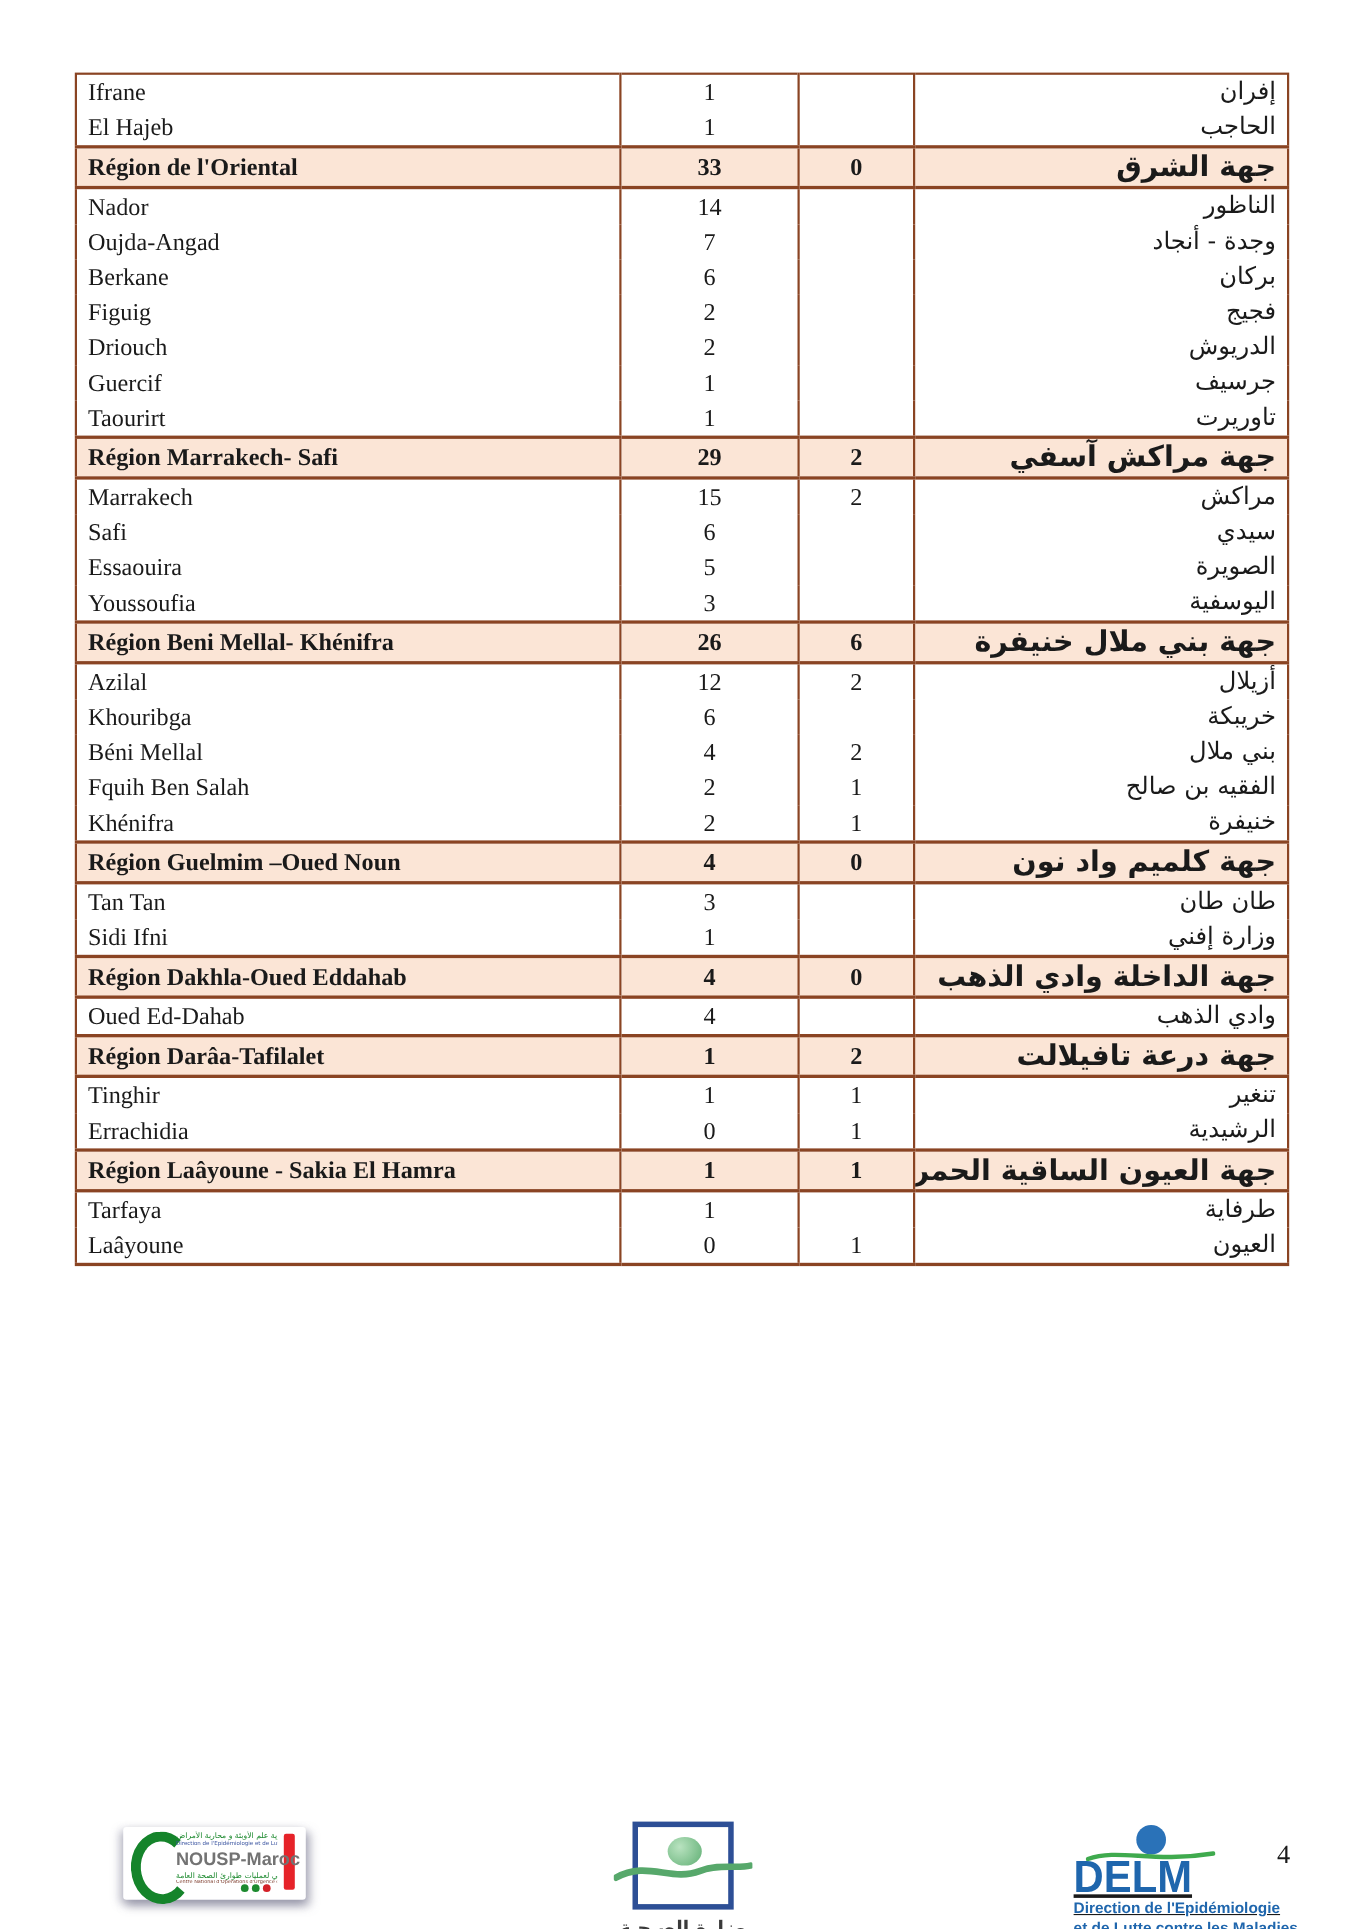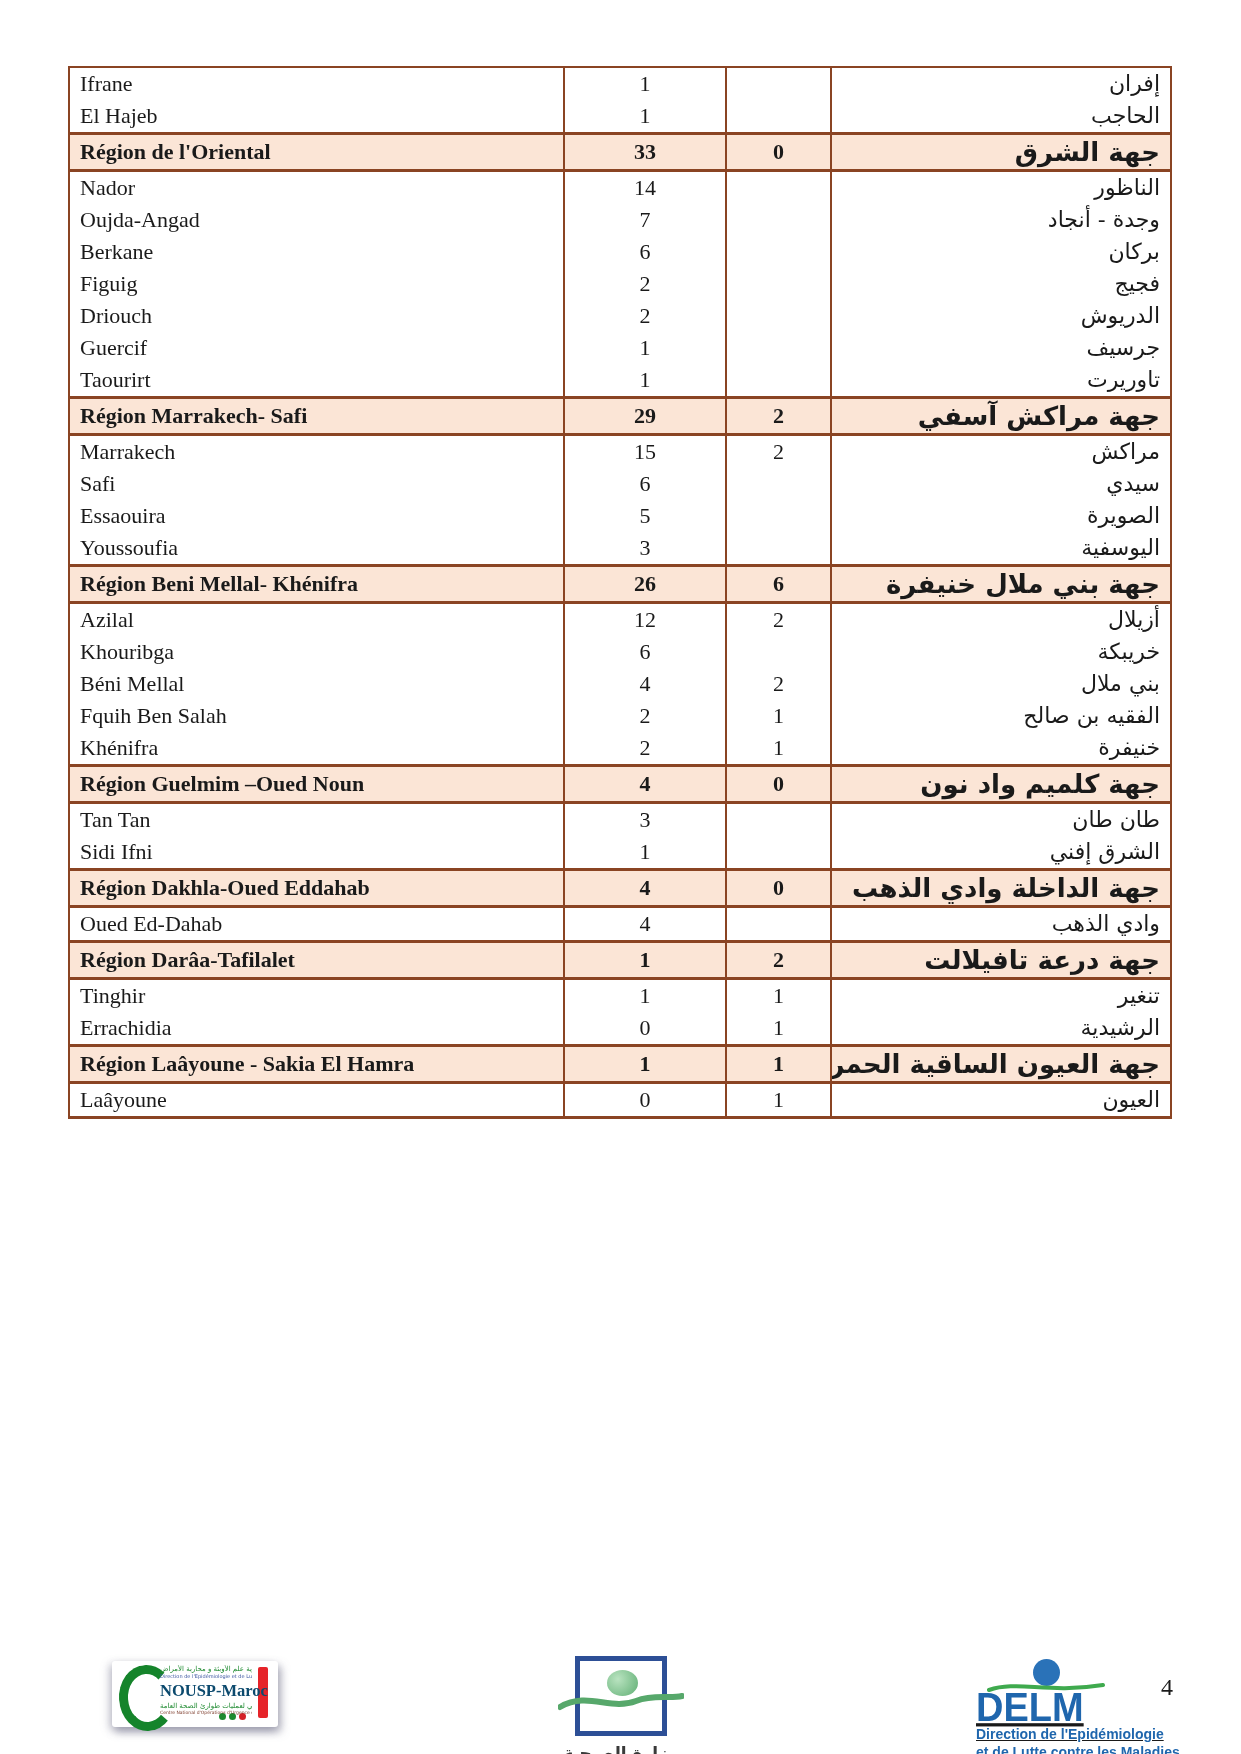--- a/index.html
+++ b/index.html
@@ -62,22 +62,22 @@
   .nousp-dot.d1{left:107px;background:#1d8a2f;}
   .nousp-dot.d2{left:117px;background:#1d8a2f;}
   .nousp-dot.d3{left:127px;background:#d42027;}
   .nousp-text{
     position:absolute;left:48px;right:26px;top:4px;text-align:center;
     font-family:"DejaVu Sans", sans-serif;
   }
   .nousp-l1{font-size:7px;color:#1d8a2f;white-space:nowrap;overflow:hidden;}
   .nousp-l2{font-size:5px;color:#3b55a0;white-space:nowrap;overflow:hidden;}
   .nousp-title{
-    font-size:16.5px;font-weight:bold;color:#0c4a6e;
-    font-family:Liberation Serif, serif;margin:2px 0 1px 0;white-space:nowrap;
+    font-size:16.5px;font-weight:bold;color:#737373;
+    font-family:Liberation Sans, sans-serif;margin:2px 0 1px 0;white-space:nowrap;
   }
   .nousp-l3{font-size:7px;color:#1d8a2f;white-space:nowrap;overflow:hidden;}
   .nousp-l4{font-size:4.5px;color:#7c3a2a;white-space:nowrap;overflow:hidden;}
 
   .ministry{position:absolute;left:538px;top:1656px;width:166px;text-align:center;}
   .ministry-box{
     width:82px;height:70px;border:5px solid #2d4f96;margin:0 auto;
     position:relative;background:#fff;
   }
   .ministry-ellipse{
@@ -255,21 +255,21 @@
         <tr class="province">
           <td class="cell-fr">Tan Tan</td>
           <td class="cell-n1">3</td>
           <td class="cell-n2"></td>
           <td class="cell-ar">طان طان</td>
         </tr>
         <tr class="province">
           <td class="cell-fr">Sidi Ifni</td>
           <td class="cell-n1">1</td>
           <td class="cell-n2"></td>
-          <td class="cell-ar">الشرق إفني</td>
+          <td class="cell-ar">وزارة إفني</td>
         </tr>
         <tr class="region">
           <td class="cell-fr">Région Dakhla-Oued Eddahab</td>
           <td class="cell-n1">4</td>
           <td class="cell-n2">0</td>
           <td class="cell-ar">جهة الداخلة وادي الذهب</td>
         </tr>
         <tr class="province">
           <td class="cell-fr">Oued Ed-Dahab</td>
           <td class="cell-n1">4</td>
@@ -292,20 +292,26 @@
           <td class="cell-fr">Errachidia</td>
           <td class="cell-n1">0</td>
           <td class="cell-n2">1</td>
           <td class="cell-ar">الرشيدية</td>
         </tr>
         <tr class="region">
           <td class="cell-fr">Région Laâyoune - Sakia El Hamra</td>
           <td class="cell-n1">1</td>
           <td class="cell-n2">1</td>
           <td class="cell-ar">جهة العيون الساقية الحمراء</td>
+        </tr>
+        <tr class="province">
+          <td class="cell-fr">Tarfaya</td>
+          <td class="cell-n1">1</td>
+          <td class="cell-n2"></td>
+          <td class="cell-ar">طرفاية</td>
         </tr>
         <tr class="province">
           <td class="cell-fr">Laâyoune</td>
           <td class="cell-n1">0</td>
           <td class="cell-n2">1</td>
           <td class="cell-ar">العيون</td>
         </tr>
       </tbody>
   </table>
 

